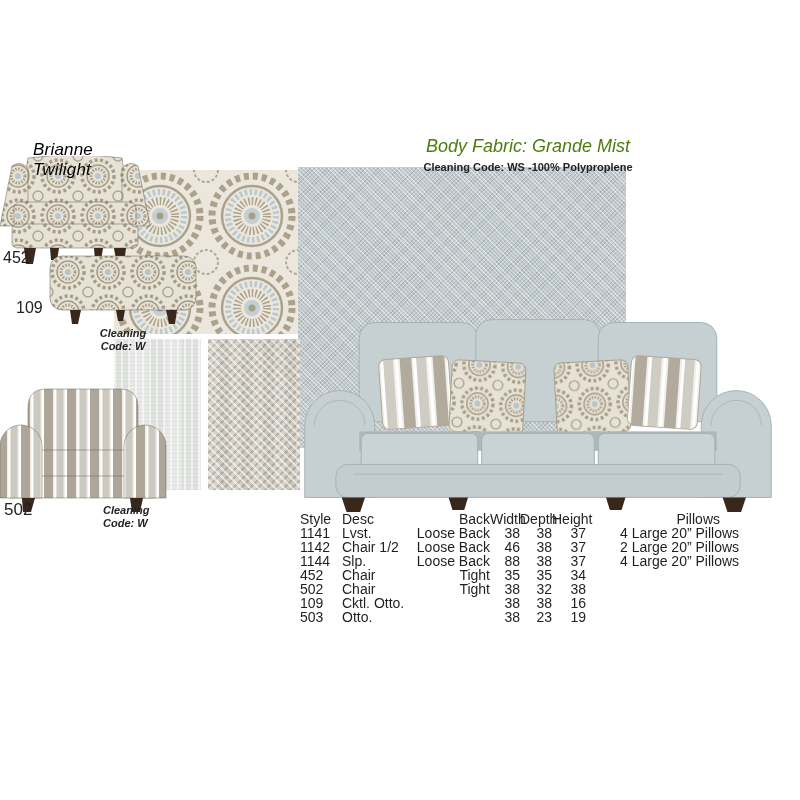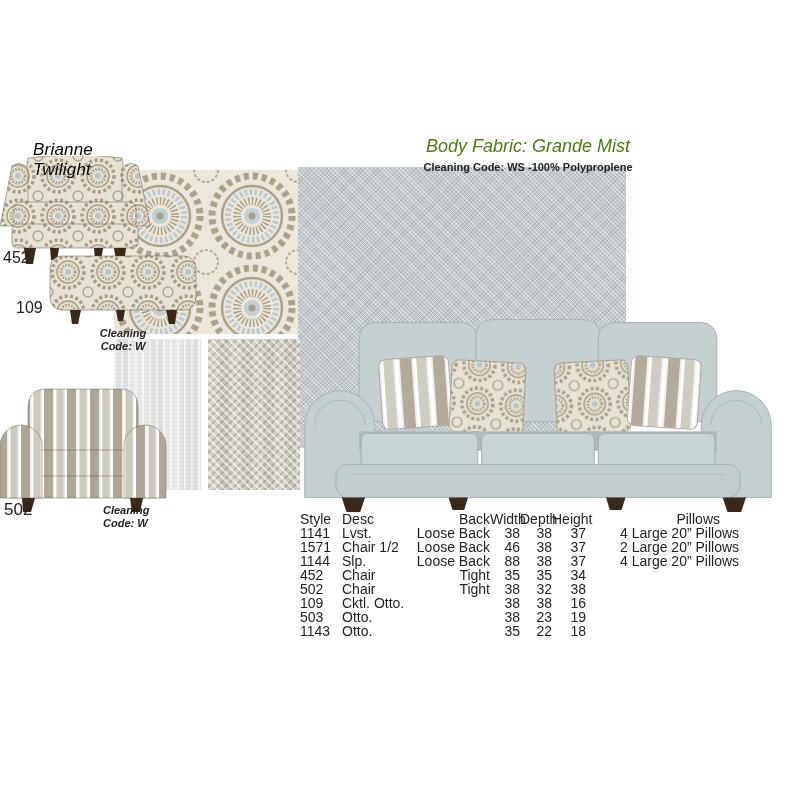--- a/index.html
+++ b/index.html
@@ -261,21 +261,21 @@
           <td class="c-style">1141</td>
           <td class="c-desc">Lvst.</td>
           <td class="c-back">Loose Back</td>
           <td class="c-width">38</td>
           <td class="c-depth">38</td>
           <td class="c-height">37</td>
           <td></td>
           <td class="c-pillows">4 Large 20” Pillows</td>
         </tr>
         <tr>
-          <td class="c-style">1571</td>
+          <td class="c-style">1142</td>
           <td class="c-desc">Chair 1/2</td>
           <td class="c-back">Loose Back</td>
           <td class="c-width">46</td>
           <td class="c-depth">38</td>
           <td class="c-height">37</td>
           <td></td>
           <td class="c-pillows">2 Large 20” Pillows</td>
         </tr>
         <tr>
           <td class="c-style">1144</td>
@@ -320,27 +320,17 @@
         <tr>
           <td class="c-style">503</td>
           <td class="c-desc">Otto.</td>
           <td class="c-back"></td>
           <td class="c-width">38</td>
           <td class="c-depth">23</td>
           <td class="c-height">19</td>
           <td></td>
           <td class="c-pillows"></td>
         </tr>
-        <tr>
-          <td class="c-style">1143</td>
-          <td class="c-desc">Otto.</td>
-          <td class="c-back"></td>
-          <td class="c-width">35</td>
-          <td class="c-depth">22</td>
-          <td class="c-height">18</td>
-          <td></td>
-          <td class="c-pillows"></td>
-        </tr>
       </tbody>
     </table>
   </div>
 
 </div>
 
 </body></html>

